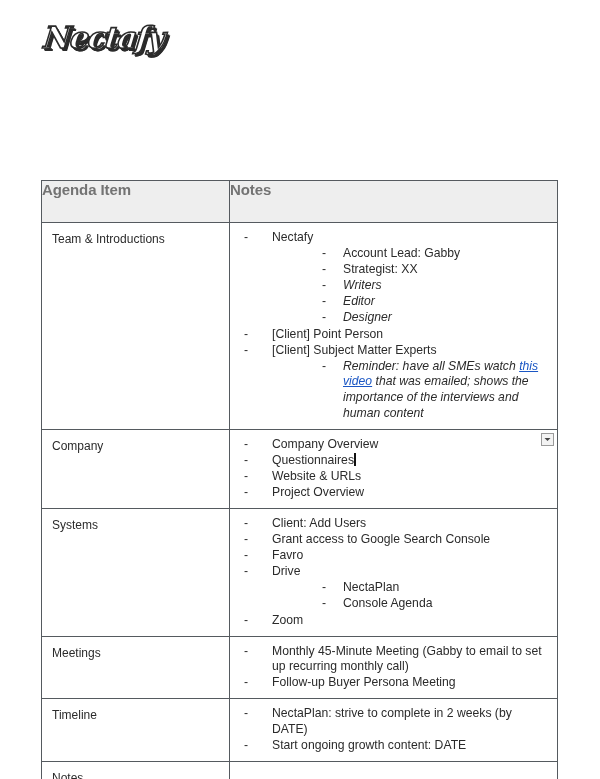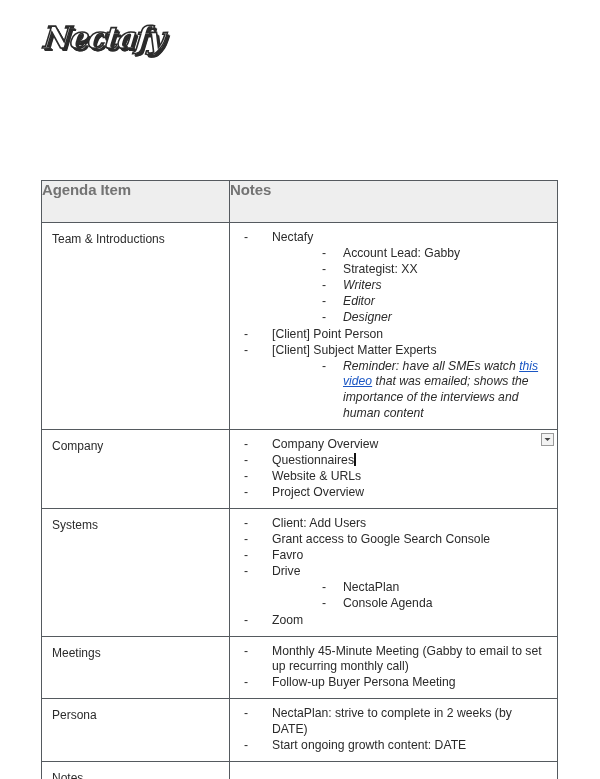--- a/index.html
+++ b/index.html
@@ -247,21 +247,21 @@
         <tr style="height: 62px; margin-top: 10px;">
           <td class="label-cell"><span>Meetings</span></td>
           <td class="notes-cell">
             <ul class="lv1">
               <li><span class="dash">-</span><span class="txt">Monthly 45-Minute Meeting (Gabby to email to set up recurring monthly call)</span></li>
               <li><span class="dash">-</span><span class="txt">Follow-up Buyer Persona Meeting</span></li>
             </ul>
           </td>
         </tr>
         <tr style="height: 57px;">
-          <td class="label-cell"><span>Persona</span></td>
+          <td class="label-cell"><span>Timeline</span></td>
           <td class="notes-cell">
             <ul class="lv1">
               <li><span class="dash">-</span><span class="txt">NectaPlan: strive to complete in 2 weeks (by DATE)</span></li>
               <li><span class="dash">-</span><span class="txt">Start ongoing growth content: DATE</span></li>
             </ul>
           </td>
         </tr>
         <tr style="height: 28px;">
           <td class="label-cell"><span>Notes</span></td>
           <td class="notes-cell"></td>

